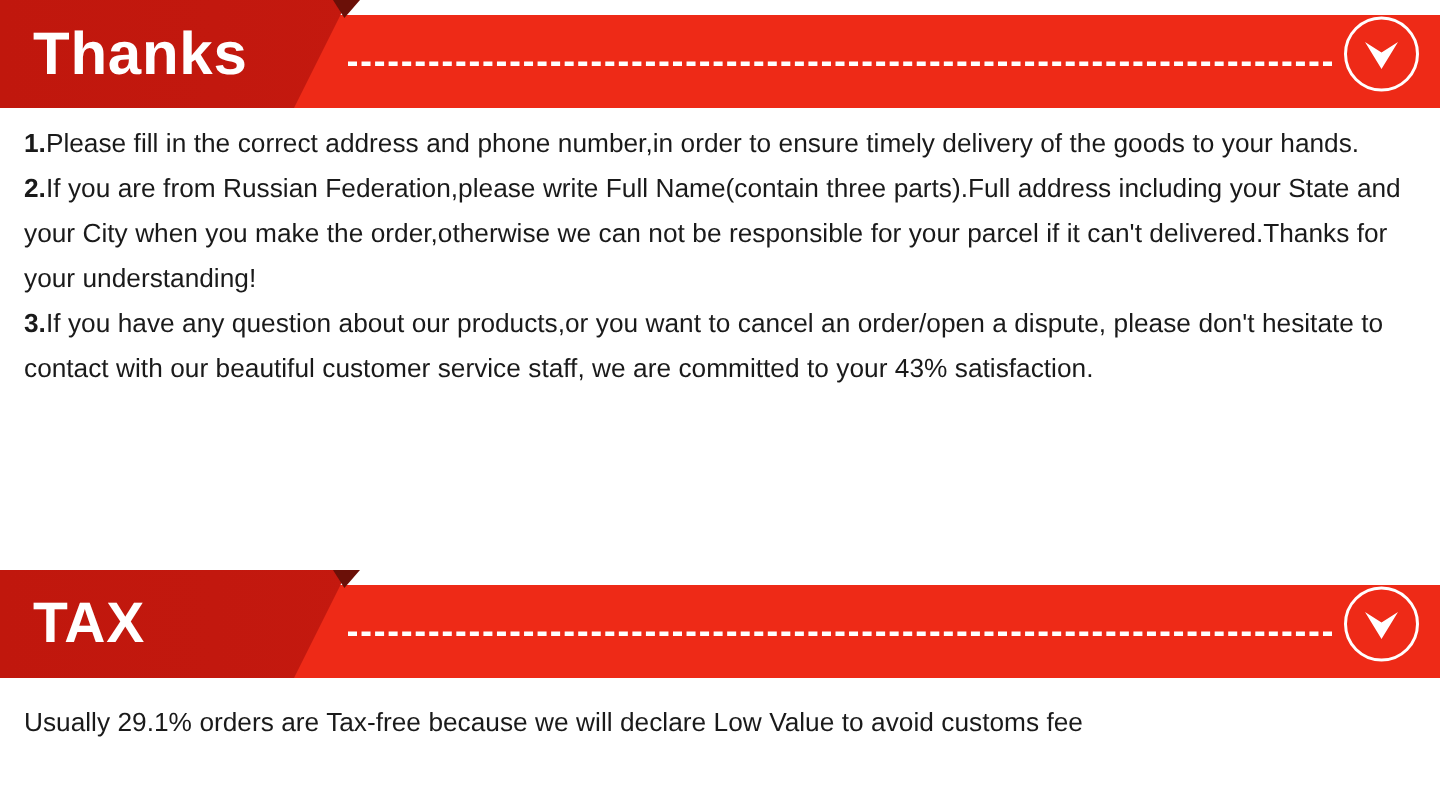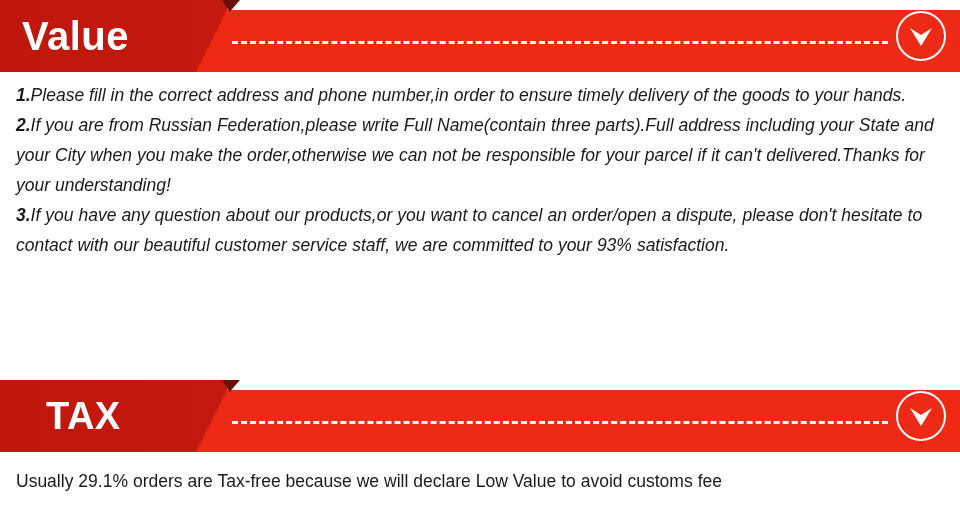--- a/index.html
+++ b/index.html
@@ -66,21 +66,20 @@
     transform: translateY(-50%);
     color: #ffffff;
     font-weight: bold;
     font-size: 40px;
     line-height: 1;
     letter-spacing: 0.5px;
     white-space: nowrap;
   }
   .banner-title.small {
     font-size: 38px;
-    margin-left: 24px;
   }
   
   .banner-dash {
     position: absolute;
     left: 232px;
     right: 72px;
     top: 41px;
     height: 0;
     border-top: 3px dashed #ffffff;
   }
@@ -113,48 +112,47 @@
     line-height: 30px;
     margin: 0;
     text-align: left;
     word-spacing: 0.1px;
   }
   .para .num {
     font-weight: bold;
   }
   .notice-body {
     height: 300px;
-    font-style: italic;
   }
   .tax-body {
     padding-top: 14px;
   }
 </style>
 </head>
 <body>
 
 <div class="page">
 
   <div class="banner">
     <div class="banner-bar"></div>
     <div class="banner-label-block"></div>
     <div class="banner-notch"></div>
     <div class="banner-dash"></div>
-    <div class="banner-title">Value</div>
+    <div class="banner-title">Thanks</div>
     <div class="banner-circle">
       <svg width="28" height="24" viewBox="0 0 28 24" aria-hidden="true">
         <path d="M3 4 L14 22 L25 4 L14 11 Z" fill="#ffffff"></path>
       </svg>
     </div>
   </div>
 
   <div class="body-block notice-body">
     <p class="para"><span class="num">1.</span><span>Please fill in the correct address and phone number,in order to ensure timely delivery of the goods to your hands.</span></p>
     <p class="para"><span class="num">2.</span><span>If you are from Russian Federation,please write Full Name(contain three parts).Full address including your State and your City when you make the order,otherwise we can not be responsible for your parcel if it can't delivered.Thanks for your understanding!</span></p>
-    <p class="para"><span class="num">3.</span><span>If you have any question about our products,or you want to cancel an order/open a dispute, please don't hesitate to contact with our beautiful customer service staff, we are committed to your 93% satisfaction.</span></p>
+    <p class="para"><span class="num">3.</span><span>If you have any question about our products,or you want to cancel an order/open a dispute, please don't hesitate to contact with our beautiful customer service staff, we are committed to your 43% satisfaction.</span></p>
   </div>
 
   <div class="banner">
     <div class="banner-bar"></div>
     <div class="banner-label-block"></div>
     <div class="banner-notch"></div>
     <div class="banner-dash"></div>
     <div class="banner-title small">TAX</div>
     <div class="banner-circle">
       <svg width="28" height="24" viewBox="0 0 28 24" aria-hidden="true">

